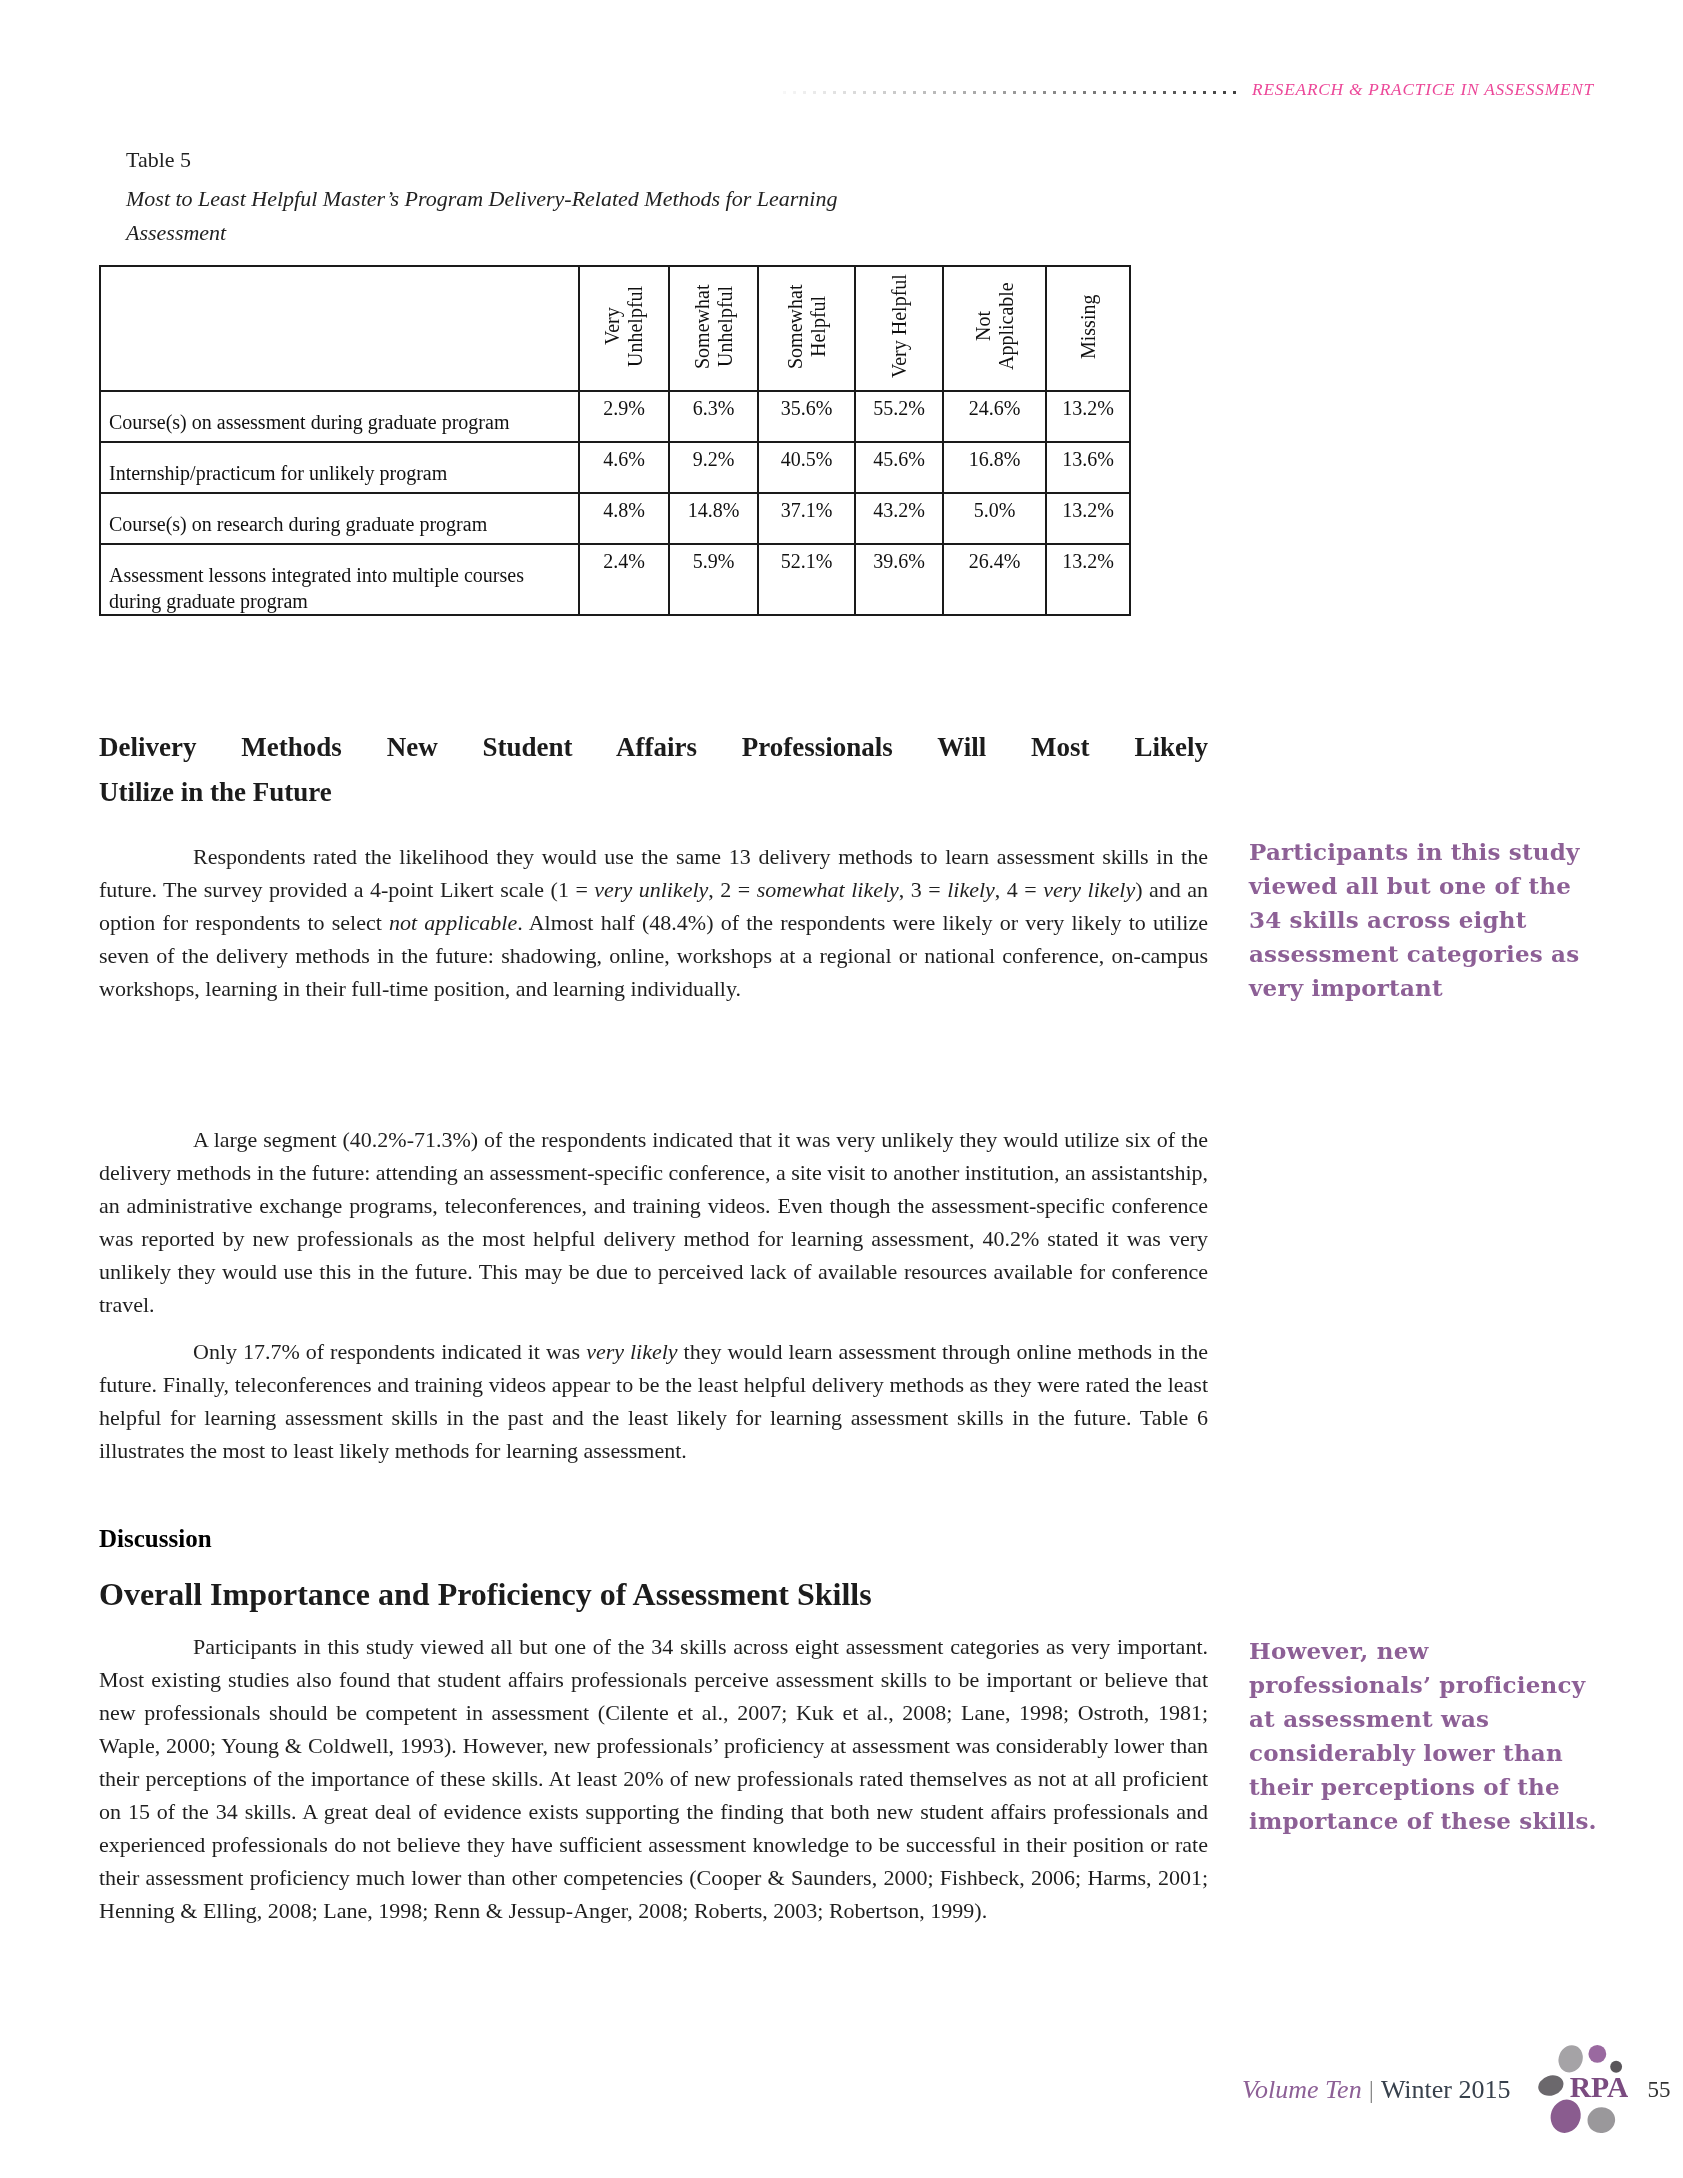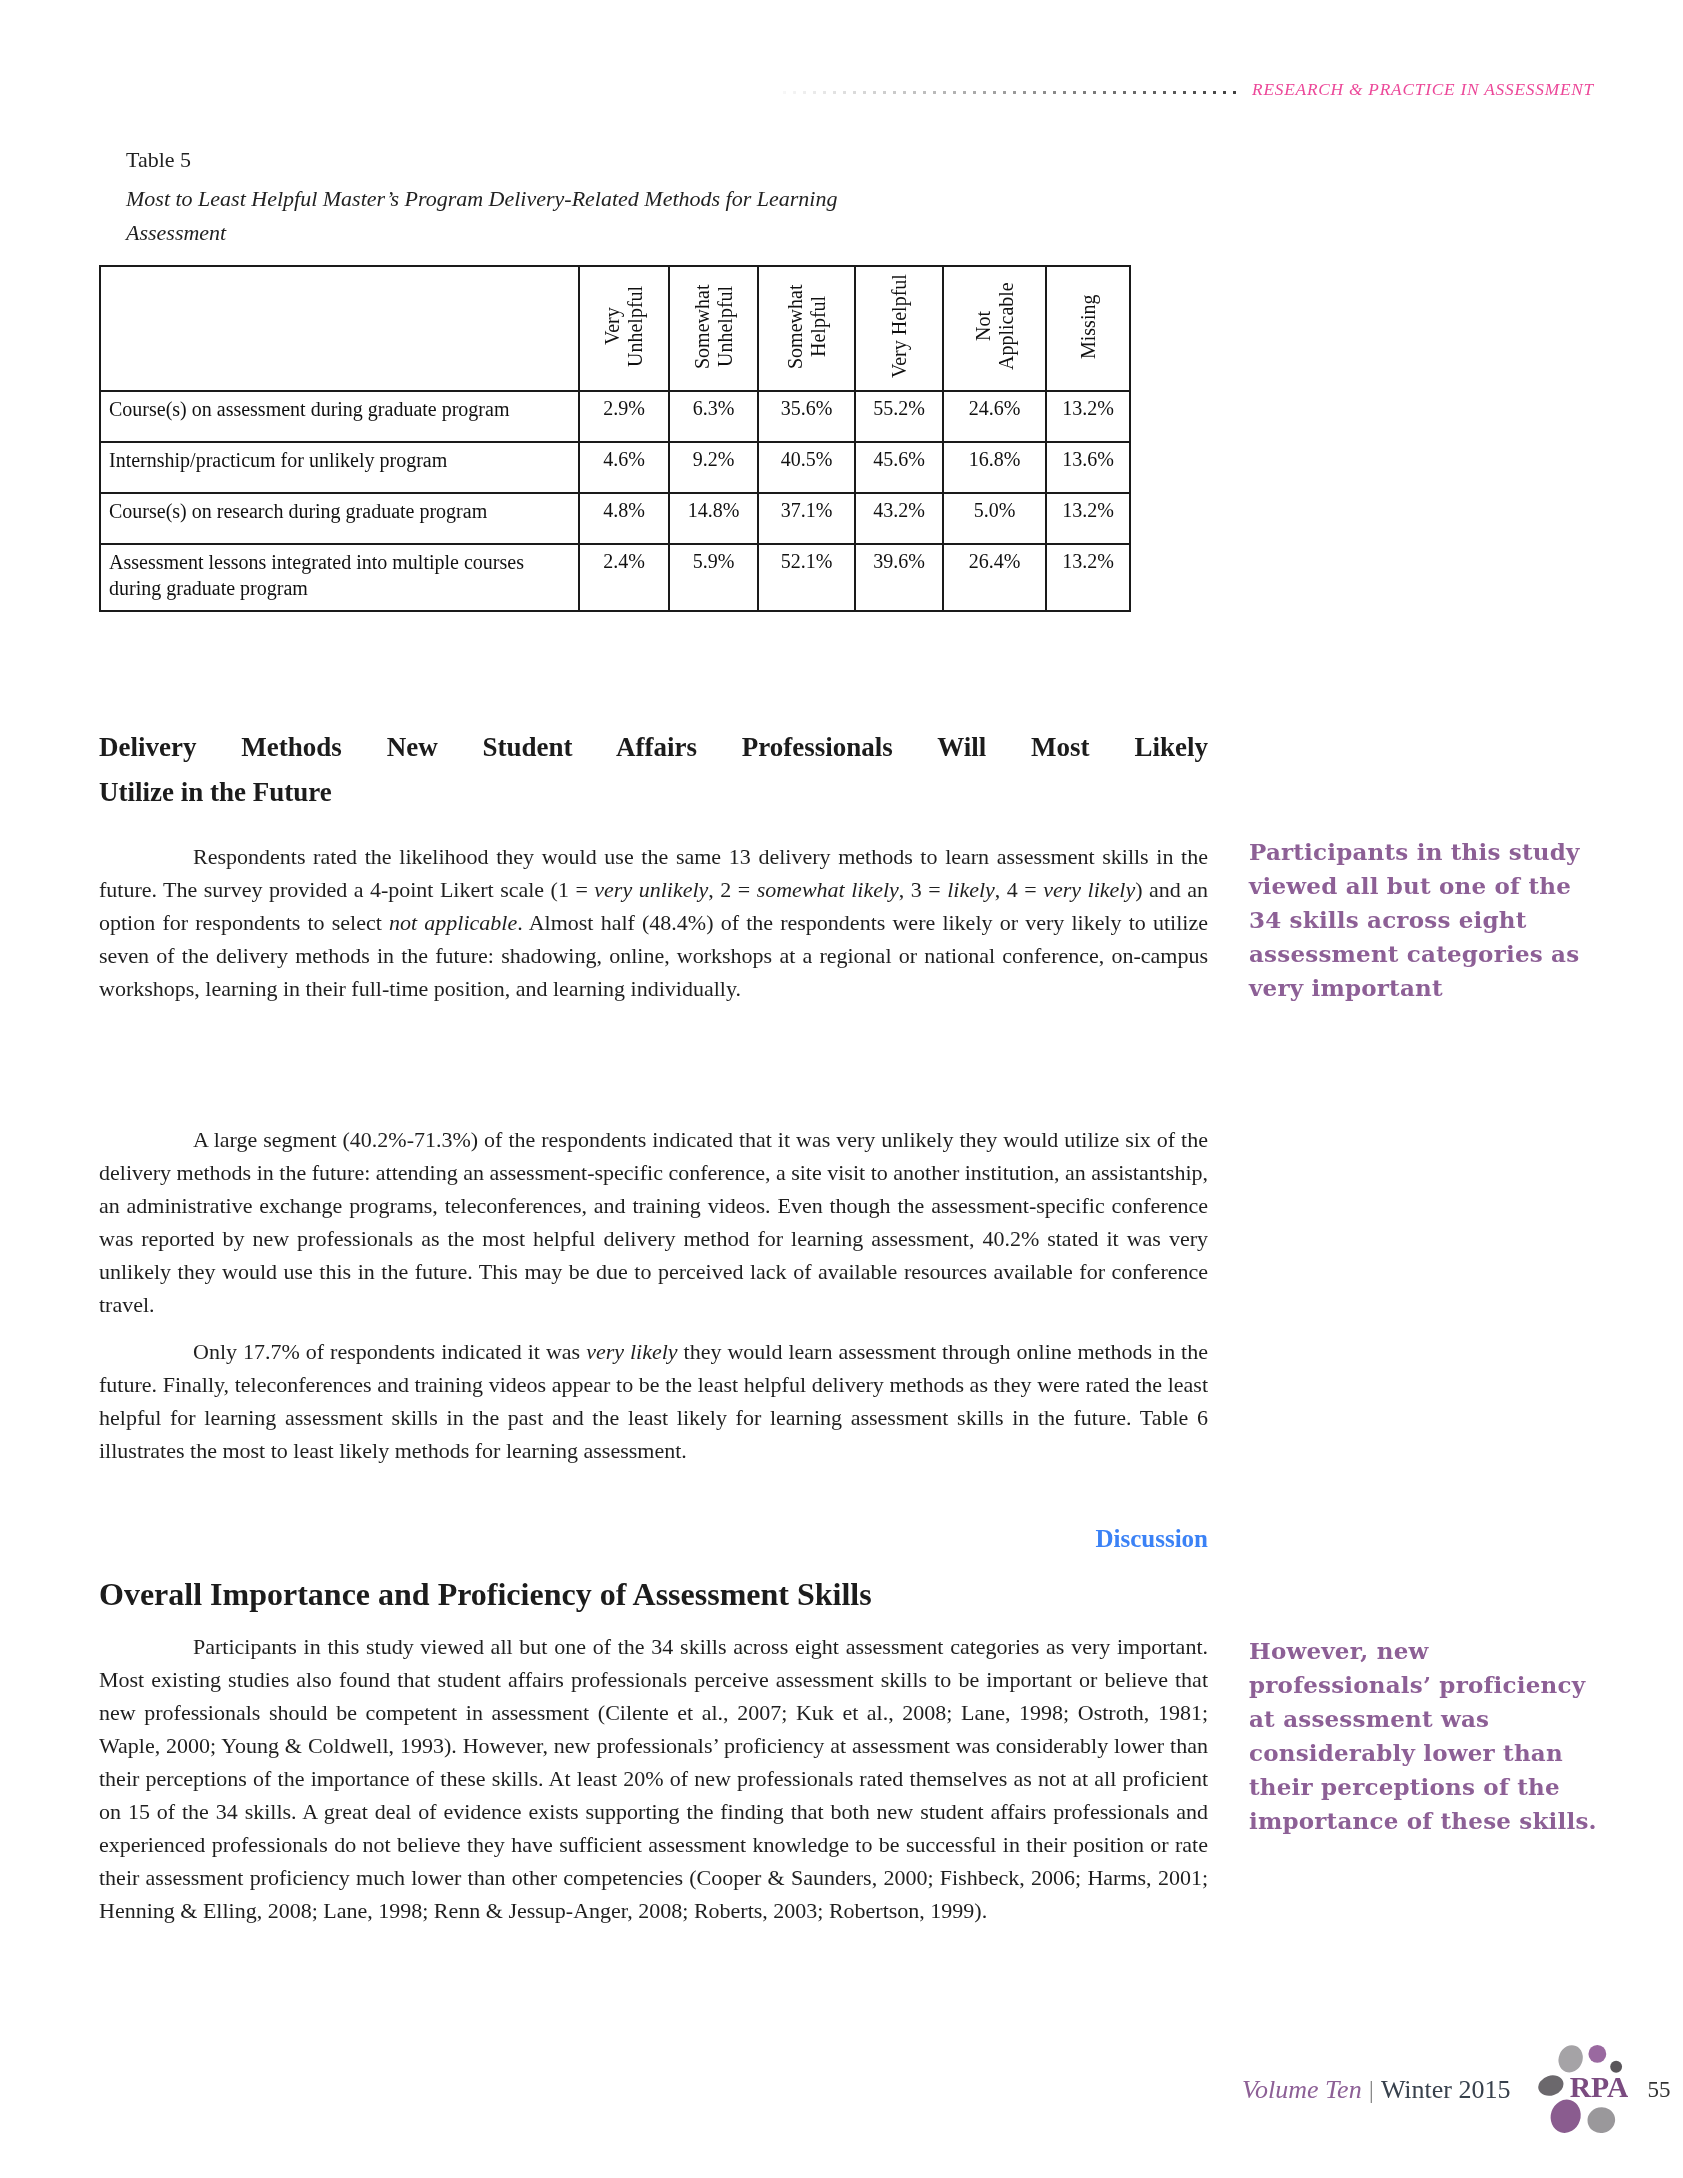--- a/index.html
+++ b/index.html
@@ -43,37 +43,37 @@
   table.t5 th{height:123px;vertical-align:middle;text-align:center;font-weight:normal;padding:0;}
   .rot{
     display:inline-block;
     writing-mode:vertical-rl;
     transform:rotate(180deg);
     height:111px;
     line-height:1.15;
     text-align:center;
     font-size:20px;
   }
-  td.lbl{padding:4px 10px 0 8px;vertical-align:top;line-height:26px;}
+  td.lbl{padding:17px 10px 0 8px;vertical-align:top;line-height:26px;}
   td.val{padding:5px 2px 0 2px;vertical-align:top;text-align:center;}
   tr.r{height:51px;}
   tr.r-tall{height:67px;}
   
   .col{position:absolute;left:99px;width:1109px;}
   .h1{
     top:725px;font-weight:bold;font-size:27px;line-height:45px;color:#1c1c1c;
   }
   .h1 .jline{display:block;text-align:justify;text-align-last:justify;}
   .h1 .nline{display:block;}
   p.body{
     margin:0;font-size:22px;line-height:33px;
     text-align:justify;text-indent:94px;color:#1f1f1f;
   }
   .p1{top:840px;} .p2{top:1123px;} .p3{top:1335px;} .p4{top:1630px;}
-  .h-disc{top:1525px;text-align:right;font-weight:bold;font-size:25px;color:#3b82f6;}
+  .h-disc{top:1525px;text-align:left;font-weight:bold;font-size:25px;color:#000000;}
   .h-sub{top:1576px;font-weight:bold;font-size:32px;color:#1c1c1c;}
   em.it{font-style:italic;}
   
   .pq{
     position:absolute;left:1249px;width:356px;
     font-family:"DejaVu Serif","Liberation Serif",serif;
     font-weight:bold;font-size:23px;line-height:34px;
     letter-spacing:0.2px;color:#8d6096;
   }
   .pq1{top:835px;}

